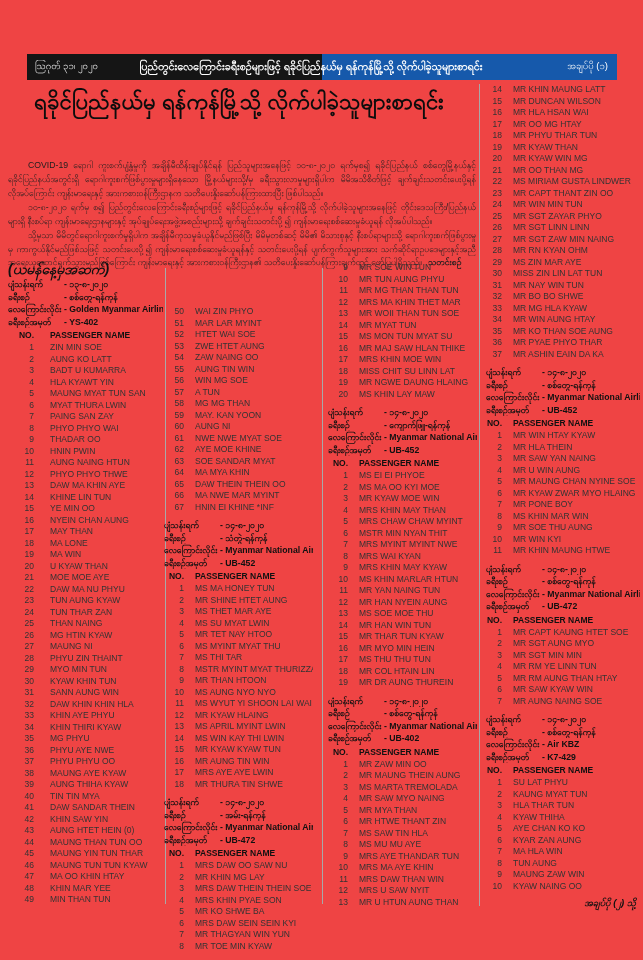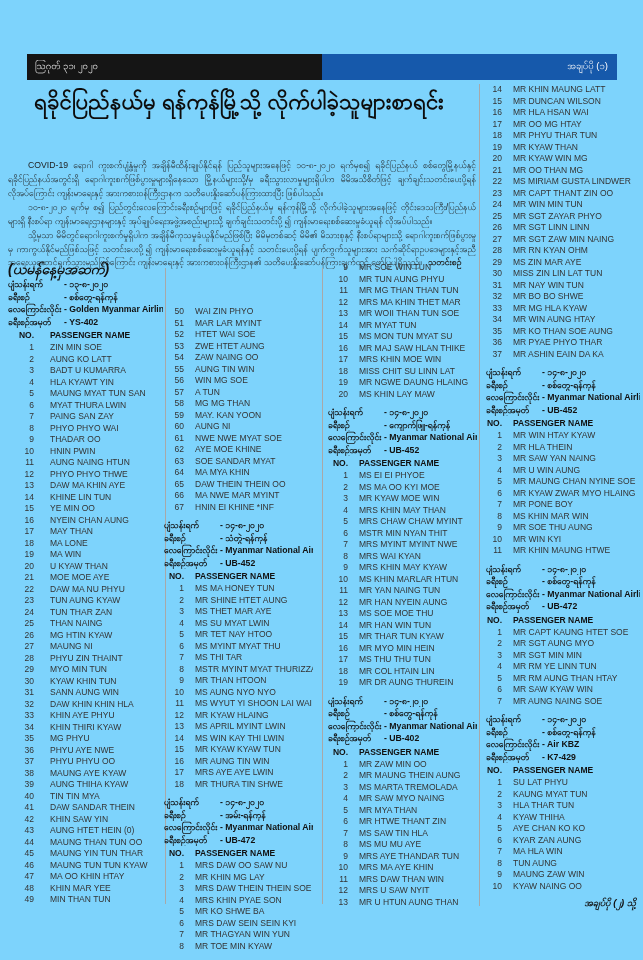--- a/index.html
+++ b/index.html
@@ -1,16 +1,16 @@
 <!DOCTYPE html>
 <html><head>
 <meta charset="utf-8">
 <style>
   html,body{margin:0;padding:0;background:#fff;}
-  #page{position:relative;width:643px;height:960px;background:#7dd3fc;overflow:hidden;
+  #page{position:relative;width:643px;height:960px;background:#ef4444;overflow:hidden;
         font-family:"Liberation Sans","DejaVu Sans",sans-serif;color:#222;}
   
   .masthead{position:absolute;left:27px;top:54px;width:590px;height:26px;
             background:linear-gradient(to right,#151515 0,#151515 50%,#1659ab 50%,#1659ab 100%);color:#fff;}
   .mast-date{position:absolute;left:8px;top:6px;font-size:9.5px;white-space:nowrap;}
   .mast-title{position:absolute;left:78px;top:5px;width:412px;text-align:center;font-size:10.8px;font-weight:bold;white-space:nowrap;overflow:hidden;}
   .mast-page{position:absolute;right:9px;top:6px;font-size:9.5px;white-space:nowrap;text-align:right;}
   
   .headline{position:absolute;left:5px;top:84px;width:468px;text-align:center;
             font-size:22px;font-weight:800;line-height:35px;color:#0d0d0d;letter-spacing:.2px;}
@@ -40,20 +40,21 @@
   .gap{height:6px;}
   .footer-note{font-weight:bold;font-style:italic;font-size:9.5px;color:#111;text-align:right;margin-top:5px;padding-right:4px;white-space:nowrap;}
 </style>
 </head>
 <body>
 
 <div id="page">
 
   <div class="masthead">
     <span class="mast-date">ဩဂုတ် ၃၁၊ ၂၀၂၀</span>
+    <span class="mast-title">ပြည်တွင်းလေကြောင်းခရီးစဉ်များဖြင့် ရခိုင်ပြည်နယ်မှ ရန်ကုန်မြို့သို့ လိုက်ပါခဲ့သူများစာရင်း</span>
     <span class="mast-page">အချပ်ပို (၁)</span>
   </div>
 
   <div class="headline">
     <div>ရခိုင်ပြည်နယ်မှ ရန်ကုန်မြို့သို့ လိုက်ပါခဲ့သူများစာရင်း</div>
   </div>
 
   <div class="intro" id="intro">
       <p>COVID-19 ရောဂါ ကူးစက်ပျံ့နှံ့မှုကို အချိန်မီထိန်းချုပ်နိုင်ရန် ပြည်သူများအနေဖြင့် ၁၀-၈-၂၀၂၀ ရက်မှစ၍ ရခိုင်ပြည်နယ် စစ်တွေမြို့နယ်နှင့် ရခိုင်ပြည်နယ်အတွင်းရှိ ရောဂါကူးစက်ဖြစ်ပွားမှုများရှိနေသော မြို့နယ်များသို့/မှ ခရီးသွားလာမှုများရှိပါက မိမိအသိစိတ်ဖြင့် ချက်ချင်းသတင်းပေးပို့ရန် လိုအပ်ကြောင်း ကျန်းမာရေးနှင့် အားကစားဝန်ကြီးဌာနက သတိပေးနှိုးဆော်ပန်ကြားထားပြီး ဖြစ်ပါသည်။</p>
       <p>၁၀-၈-၂၀၂၀ ရက်မှ စ၍ ပြည်တွင်းလေကြောင်းခရီးစဉ်များဖြင့် ရခိုင်ပြည်နယ်မှ ရန်ကုန်မြို့သို့ လိုက်ပါခဲ့သူများအနေဖြင့် တိုင်းဒေသကြီး/ပြည်နယ်များရှိ နီးစပ်ရာ ကျန်းမာရေးဌာနများနှင့် အုပ်ချုပ်ရေးအဖွဲ့အစည်းများသို့ ချက်ချင်းသတင်းပို့၍ ကျန်းမာရေးစစ်ဆေးမှုခံယူရန် လိုအပ်ပါသည်။</p>

